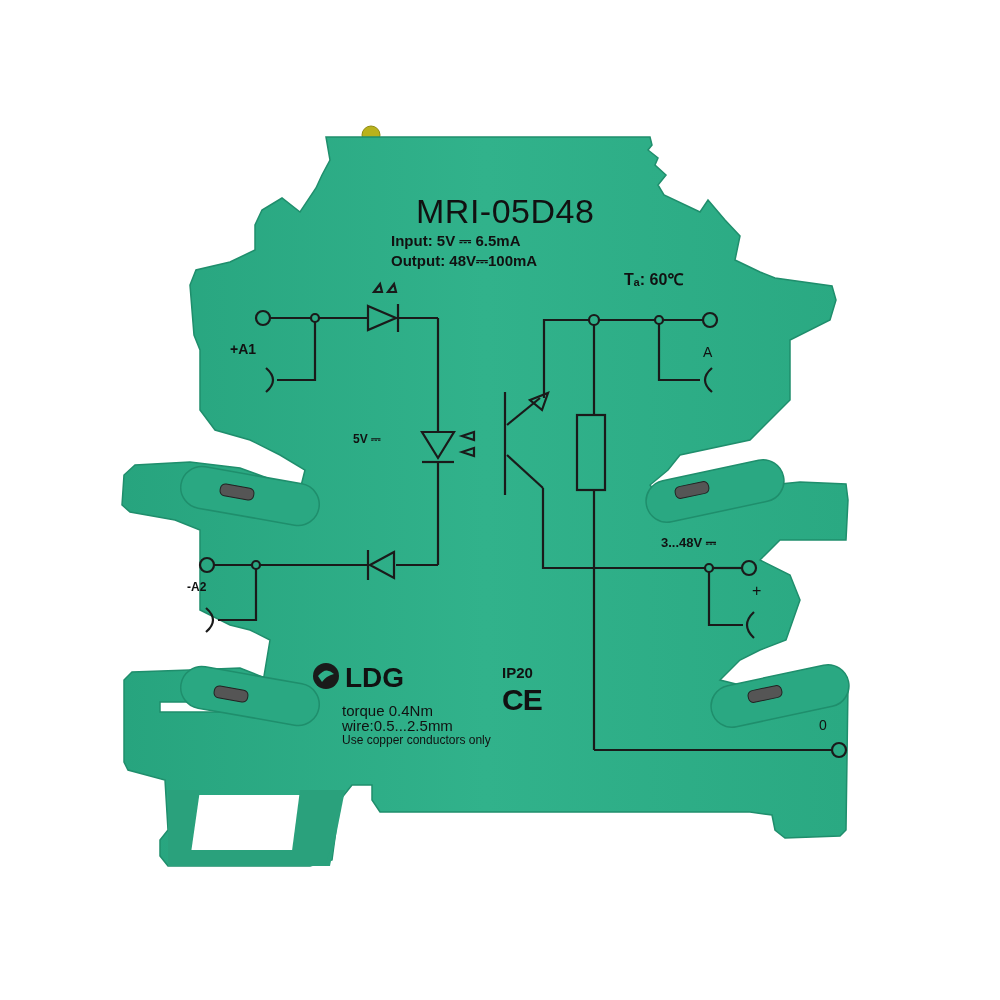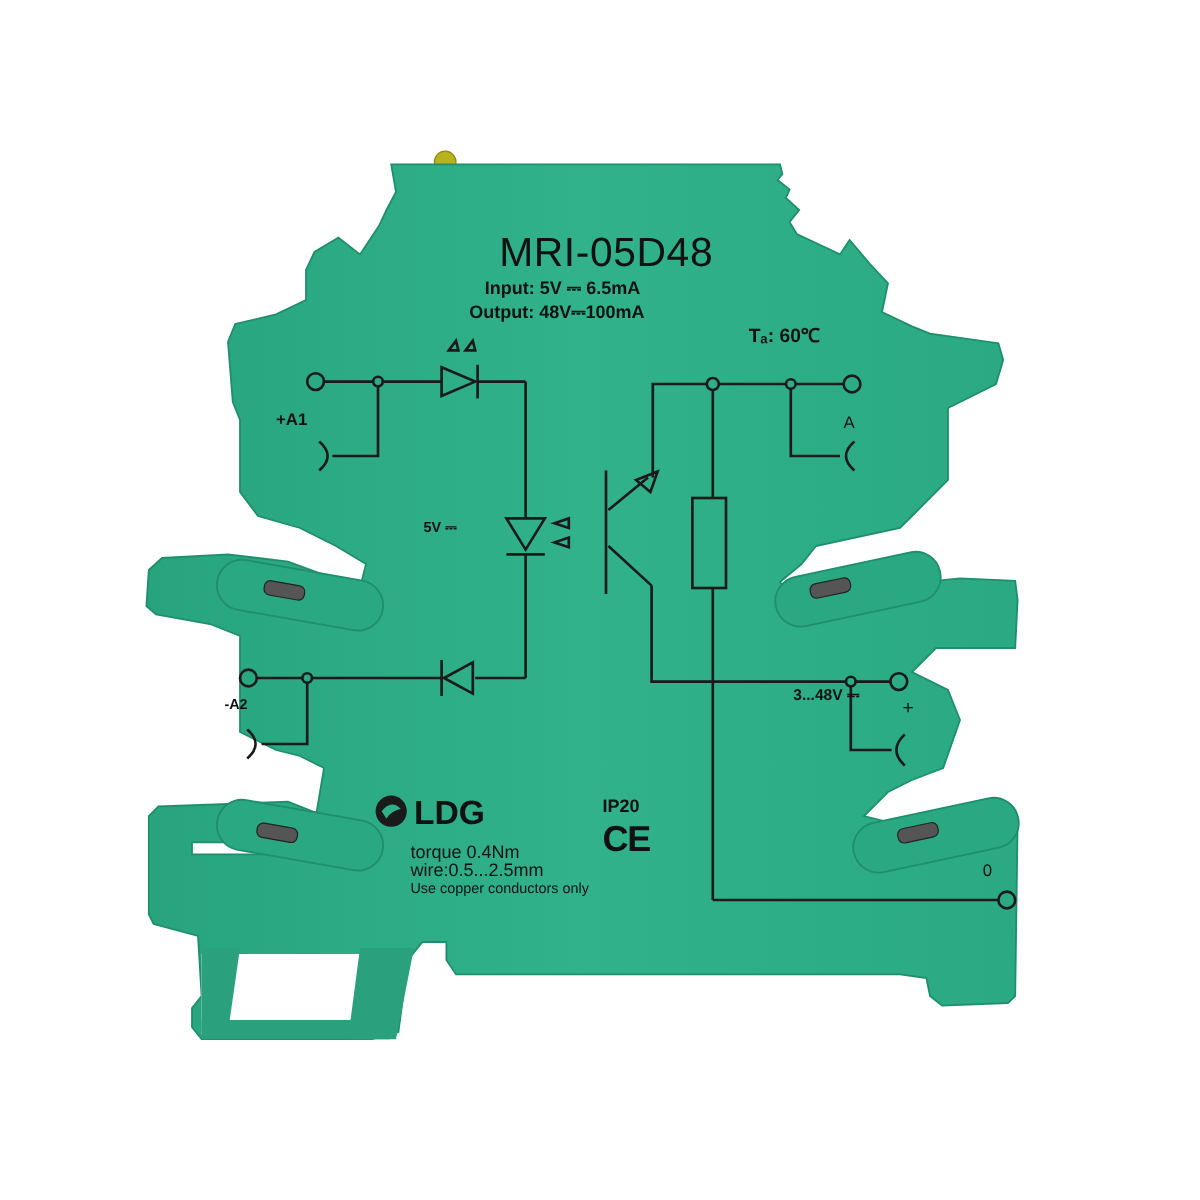--- a/index.html
+++ b/index.html
@@ -1,27 +1,27 @@
 <!DOCTYPE html>
 <html><head>
   <meta charset="utf-8">
   <style>
     html,body{margin:0;padding:0;background:#ffffff;}
     body{width:1000px;height:1000px;position:relative;overflow:hidden;font-family:"Liberation Sans",sans-serif;}
     .stage{position:absolute;left:0;top:0;width:1000px;height:1000px;}
     .lbl{position:absolute;color:#111;font-family:"Liberation Sans",sans-serif;white-space:nowrap;}
     .model{left:416px;top:192px;font-size:34px;letter-spacing:0.5px;}
     .spec{font-size:15px;font-weight:bold;}
-    .spec1{left:391px;top:232px;margin-left:13px;}
+    .spec1{left:391px;top:232px;}
     .spec2{left:391px;top:252px;}
     .ta{left:624px;top:268px;font-size:16px;font-weight:bold;}
     .a1{left:230px;top:341px;font-size:14px;font-weight:bold;}
     .a2{left:187px;top:580px;font-size:12px;font-weight:bold;}
     .v5{left:353px;top:432px;font-size:12px;font-weight:bold;}
-    .outv{left:661px;top:535px;font-size:13px;font-weight:bold;margin-top:36px;}
+    .outv{left:661px;top:535px;font-size:13px;font-weight:bold;}
     .plus{left:752px;top:582px;font-size:16px;}
     .outa{left:703px;top:344px;font-size:14px;}
     .zero{left:819px;top:717px;font-size:14px;}
     .brand{left:345px;top:662px;font-size:28px;font-weight:bold;}
     .ip{left:502px;top:664px;font-size:15px;font-weight:bold;}
     .ce{left:502px;top:683px;font-size:30px;font-weight:bold;letter-spacing:-1px;text-align:right;}
     .info{font-size:15px;margin-left:29px;}
     .i1{left:313px;top:702px;}
     .i2{left:313px;top:717px;}
     .i3{left:313px;top:733px;font-size:12px;}

